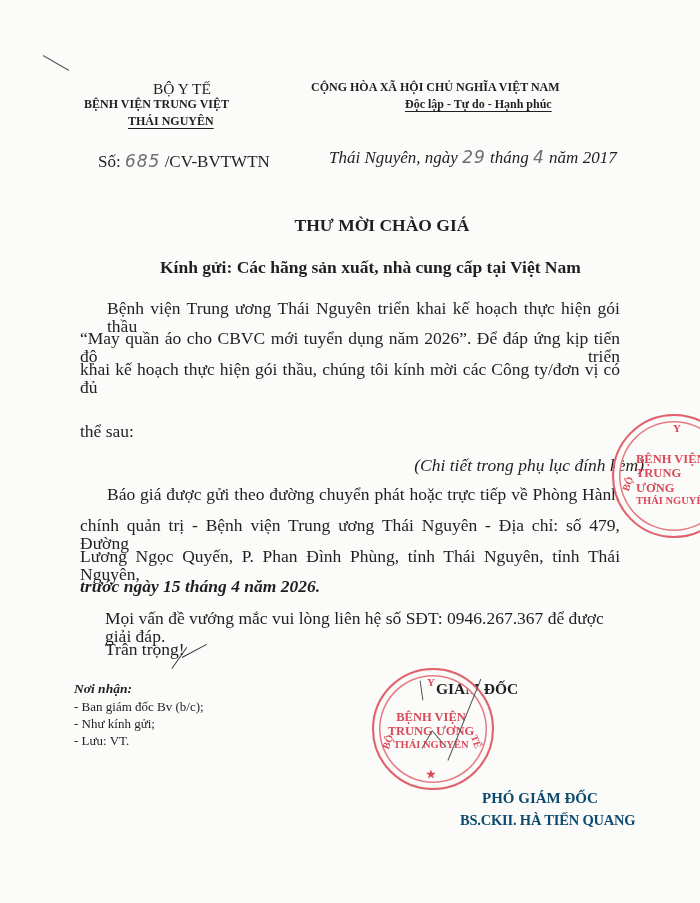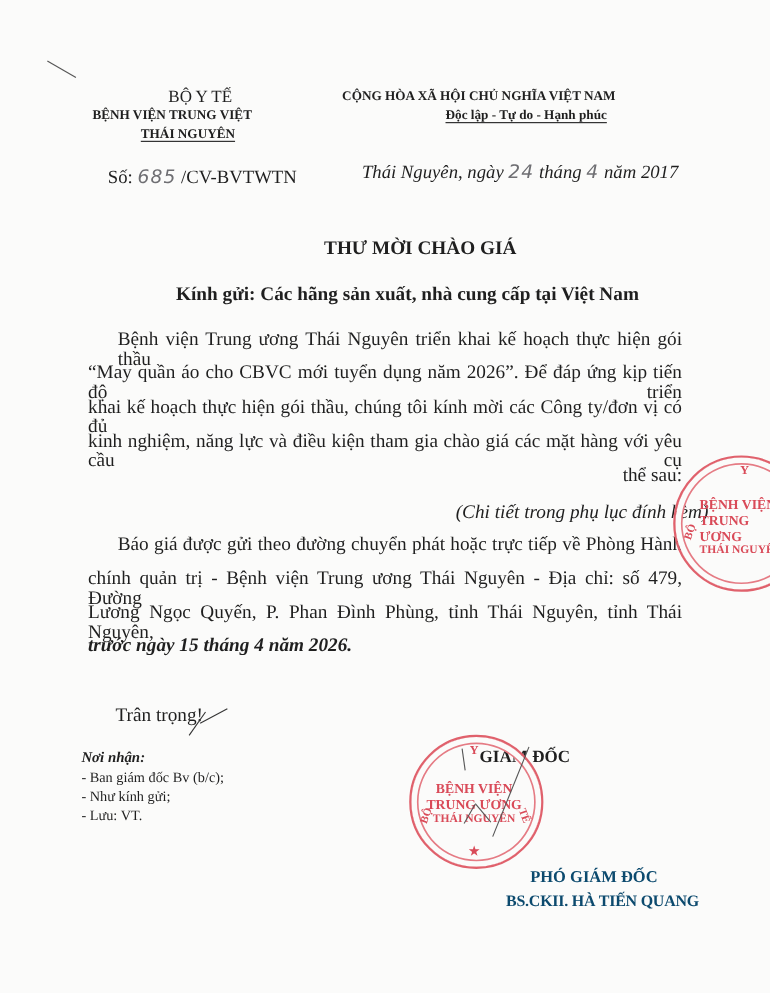--- a/index.html
+++ b/index.html
@@ -42,42 +42,42 @@
     <span>Số:</span>
     <span class="hand">685</span>
     <span>/CV-BVTWTN</span>
   </div>
 
   <div class="abs hdr" style="left:311px;top:80px;">CỘNG HÒA XÃ HỘI CHỦ NGHĨA VIỆT NAM</div>
   <div class="abs hdr u" style="left:405px;top:97px;">Độc lập - Tự do - Hạnh phúc</div>
 
   <div class="abs" style="left:329px;top:147px;font-size:17px;font-style:italic;">
     <span>Thái Nguyên, ngày</span>
-    <span class="hand">24</span>
+    <span class="hand">29</span>
     <span>tháng</span>
     <span class="hand">4</span>
     <span>năm 2017</span>
   </div>
 
   <div class="abs title" style="left:0;width:700px;text-align:center;top:215px;">THƯ MỜI CHÀO GIÁ</div>
   <div class="abs" style="left:160px;top:257px;font-size:17.5px;font-weight:bold;">Kính gửi: Các hãng sản xuất, nhà cung cấp tại Việt Nam</div>
 
   <div class="body-line justify" style="top:300px;padding-left:27px;width:513px;">Bệnh viện Trung ương Thái Nguyên triển khai kế hoạch thực hiện gói thầu</div>
   <div class="body-line justify" style="top:330px;">“May quần áo cho CBVC mới tuyển dụng năm 2026”. Để đáp ứng kịp tiến độ triển</div>
   <div class="body-line justify" style="top:361px;">khai kế hoạch thực hiện gói thầu, chúng tôi kính mời các Công ty/đơn vị có đủ</div>
-  <div class="body-line justify" style="top:392px;">kinh nghiệm, năng lực và điều kiện tham gia chào giá các mặt hàng với yêu cầu cụ</div>
-  <div class="body-line" style="top:423px;text-align:right;">thể sau:</div>
+  <div class="body-line" style="top:423px;">thể sau:</div>
 
   <div class="abs" style="left:0;width:644px;text-align:right;top:455px;font-size:17.5px;font-style:italic;">(Chi tiết trong phụ lục đính kèm)</div>
 
   <div class="body-line justify" style="top:486px;padding-left:27px;width:513px;">Báo giá được gửi theo đường chuyển phát hoặc trực tiếp về Phòng Hành</div>
   <div class="body-line justify" style="top:517px;">chính quản trị - Bệnh viện Trung ương Thái Nguyên - Địa chỉ: số 479, Đường</div>
   <div class="body-line justify" style="top:548px;">Lương Ngọc Quyến, P. Phan Đình Phùng, tỉnh Thái Nguyên, tỉnh Thái Nguyên,</div>
   <div class="body-line" style="top:578px;font-weight:bold;font-style:italic;">trước ngày 15 tháng 4 năm 2026.</div>
 
+  <div class="body-line" style="top:610px;left:105px;width:520px;">Mọi vấn đề vướng mắc vui lòng liên hệ số SĐT: 0946.267.367 để được giải đáp.</div>
   <div class="body-line" style="top:641px;left:105px;">Trân trọng!</div>
 
   <div class="sig-line" style="left:172px;top:668px;width:26px;transform:rotate(-55deg);"></div>
   <div class="sig-line" style="left:182px;top:657px;width:28px;transform:rotate(-28deg);"></div>
 
   <div class="abs" style="left:74px;top:681px;font-size:13.5px;font-weight:bold;font-style:italic;">Nơi nhận:</div>
   <div class="abs recv" style="left:74px;top:699px;">- Ban giám đốc Bv (b/c);</div>
   <div class="abs recv" style="left:74px;top:716px;">- Như kính gửi;</div>
   <div class="abs recv" style="left:74px;top:733px;">- Lưu: VT.</div>
 

